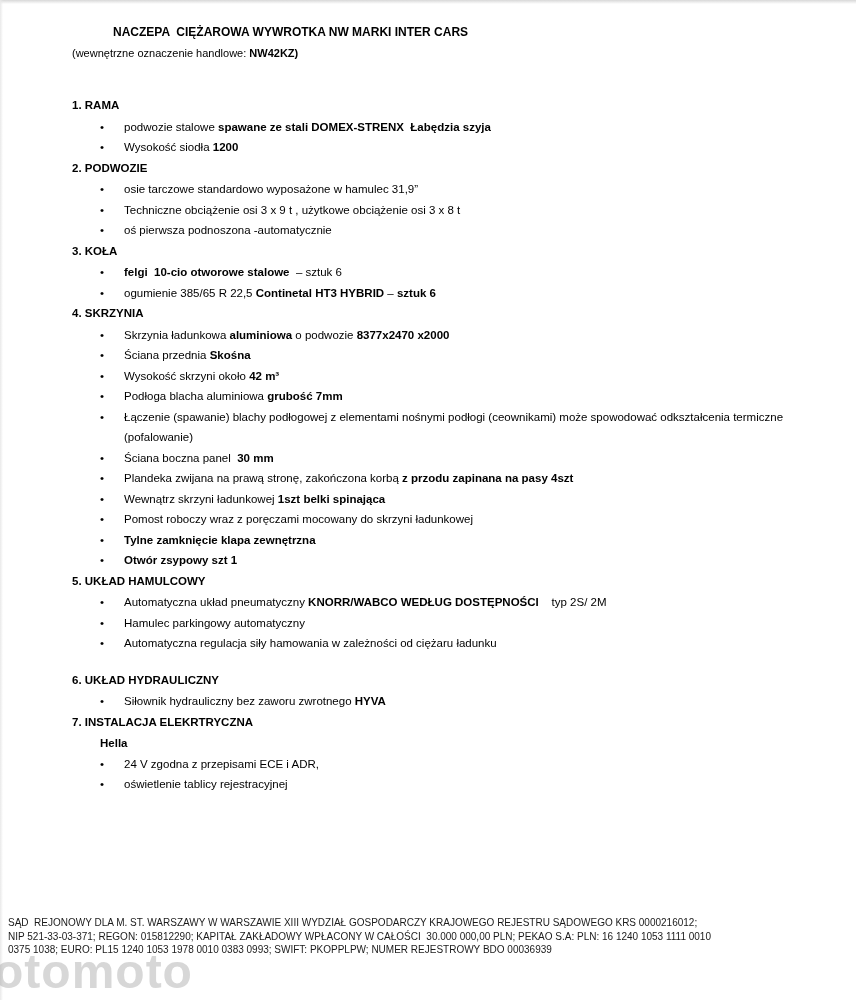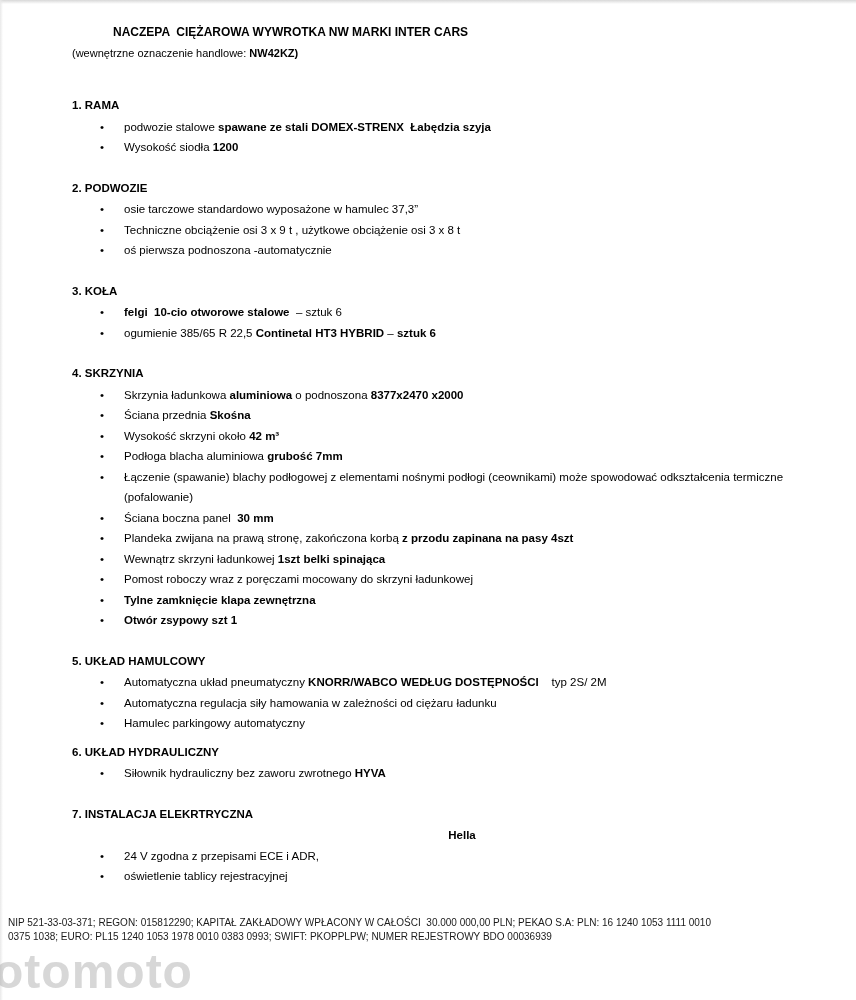--- a/index.html
+++ b/index.html
@@ -17,26 +17,26 @@
   .edge-left { position: absolute; top: 0; left: 0; width: 3px; height: 100%;
     background: linear-gradient(to right, #e9e9e9, rgba(255,255,255,0)); }
 
   .content { position: absolute; left: 72px; top: 22px; width: 752px; }
 
   .doc-title { font-size: 12px; font-weight: bold; line-height: 21px; white-space: pre-wrap; padding-left: 41px; }
   .doc-subtitle { font-size: 11px; line-height: 21px; white-space: pre-wrap; }
   .bold { font-weight: bold; }
 
   .sections { }
-  .doc-section { margin-top: 20px; }
+  .doc-section { }
   .sections > .doc-section:first-child { margin-top: 31px; }
-  .sections > .doc-section:nth-child(6) { margin-top: 8px; }
+  .sections > .doc-section:nth-child(6) { margin-top: 16px; }
 
   .sec-heading { font-weight: bold; font-size: 11.5px; line-height: 20.5px; white-space: pre-wrap; margin-bottom: 1px; }
-  .sec-subheading { font-weight: bold; font-size: 11.5px; line-height: 20.5px; padding-left: 28px; white-space: pre-wrap; text-align: center; }
+  .sec-subheading { font-weight: bold; font-size: 11.5px; line-height: 20.5px; padding-left: 28px; white-space: pre-wrap; }
 
   .bullet-item { display: flex; padding-left: 28px; font-size: 11.5px; line-height: 20.5px; }
   .bullet-marker { flex: 0 0 24px; }
   .bullet-marker::before { content: "•"; }
   .bullet-text { flex: 1; white-space: pre-wrap; }
   .seg { white-space: pre-wrap; }
 
   .footer { position: absolute; left: 8px; top: 916px; width: 844px;
     font-size: 10px; line-height: 13.5px; color: #1a1a1a; }
   .footer-line { white-space: pre-wrap; }
@@ -66,21 +66,21 @@
         </div>
         <div class="bullet-item">
           <span class="bullet-marker"></span>
           <span class="bullet-text"><span class="seg">Wysokość siodła </span><span class="seg bold">1200</span></span>
         </div>
       </section>
       <section class="doc-section">
         <div class="sec-heading">2. PODWOZIE</div>
         <div class="bullet-item">
           <span class="bullet-marker"></span>
-          <span class="bullet-text"><span class="seg">osie tarczowe standardowo wyposażone w hamulec 37,3”</span></span>
+          <span class="bullet-text"><span class="seg">osie tarczowe standardowo wyposażone w hamulec 31,9”</span></span>
         </div>
         <div class="bullet-item">
           <span class="bullet-marker"></span>
           <span class="bullet-text"><span class="seg">Techniczne obciążenie osi 3 x 9 t , użytkowe obciążenie osi 3 x 8 t</span></span>
         </div>
         <div class="bullet-item">
           <span class="bullet-marker"></span>
           <span class="bullet-text"><span class="seg">oś pierwsza podnoszona -automatycznie</span></span>
         </div>
       </section>
@@ -92,21 +92,21 @@
         </div>
         <div class="bullet-item">
           <span class="bullet-marker"></span>
           <span class="bullet-text"><span class="seg">ogumienie 385/65 R 22,5 </span><span class="seg bold">Continetal HT3 HYBRID</span><span class="seg"> – </span><span class="seg bold">sztuk 6</span></span>
         </div>
       </section>
       <section class="doc-section">
         <div class="sec-heading">4. SKRZYNIA</div>
         <div class="bullet-item">
           <span class="bullet-marker"></span>
-          <span class="bullet-text"><span class="seg">Skrzynia ładunkowa </span><span class="seg bold">aluminiowa</span><span class="seg"> o podnoszona </span><span class="seg bold">8377x2470 x2000</span></span>
+          <span class="bullet-text"><span class="seg">Skrzynia ładunkowa </span><span class="seg bold">aluminiowa</span><span class="seg"> o podwozie </span><span class="seg bold">8377x2470 x2000</span></span>
         </div>
         <div class="bullet-item">
           <span class="bullet-marker"></span>
           <span class="bullet-text"><span class="seg">Ściana przednia </span><span class="seg bold">Skośna</span></span>
         </div>
         <div class="bullet-item">
           <span class="bullet-marker"></span>
           <span class="bullet-text"><span class="seg">Wysokość skrzyni około </span><span class="seg bold">42 m³</span></span>
         </div>
         <div class="bullet-item">
@@ -143,25 +143,25 @@
         </div>
       </section>
       <section class="doc-section">
         <div class="sec-heading">5. UKŁAD HAMULCOWY</div>
         <div class="bullet-item">
           <span class="bullet-marker"></span>
           <span class="bullet-text"><span class="seg">Automatyczna układ pneumatyczny </span><span class="seg bold">KNORR/WABCO WEDŁUG DOSTĘPNOŚCI</span><span class="seg">    typ 2S/ 2M</span></span>
         </div>
         <div class="bullet-item">
           <span class="bullet-marker"></span>
-          <span class="bullet-text"><span class="seg">Automatyczna regulacja siły hamowania w zależności od ciężaru ładunku</span></span>
+          <span class="bullet-text"><span class="seg">Hamulec parkingowy automatyczny</span></span>
         </div>
         <div class="bullet-item">
           <span class="bullet-marker"></span>
-          <span class="bullet-text"><span class="seg">Hamulec parkingowy automatyczny</span></span>
+          <span class="bullet-text"><span class="seg">Automatyczna regulacja siły hamowania w zależności od ciężaru ładunku</span></span>
         </div>
       </section>
       <section class="doc-section">
         <div class="sec-heading">6. UKŁAD HYDRAULICZNY</div>
         <div class="bullet-item">
           <span class="bullet-marker"></span>
           <span class="bullet-text"><span class="seg">Siłownik hydrauliczny bez zaworu zwrotnego </span><span class="seg bold">HYVA</span></span>
         </div>
       </section>
       <section class="doc-section">
@@ -173,17 +173,18 @@
         </div>
         <div class="bullet-item">
           <span class="bullet-marker"></span>
           <span class="bullet-text"><span class="seg">oświetlenie tablicy rejestracyjnej</span></span>
         </div>
       </section>
     </div>
 </div>
 
 <div class="footer">
+  <div class="footer-line">SĄD  REJONOWY DLA M. ST. WARSZAWY W WARSZAWIE XIII WYDZIAŁ GOSPODARCZY KRAJOWEGO REJESTRU SĄDOWEGO KRS 0000216012;</div>
   <div class="footer-line">NIP 521-33-03-371; REGON: 015812290; KAPITAŁ ZAKŁADOWY WPŁACONY W CAŁOŚCI  30.000 000,00 PLN; PEKAO S.A: PLN: 16 1240 1053 1111 0010</div>
   <div class="footer-line">0375 1038; EURO: PL15 1240 1053 1978 0010 0383 0993; SWIFT: PKOPPLPW; NUMER REJESTROWY BDO 00036939</div>
 </div>
 
 <div class="watermark">otomoto</div>
 
 </body></html>

